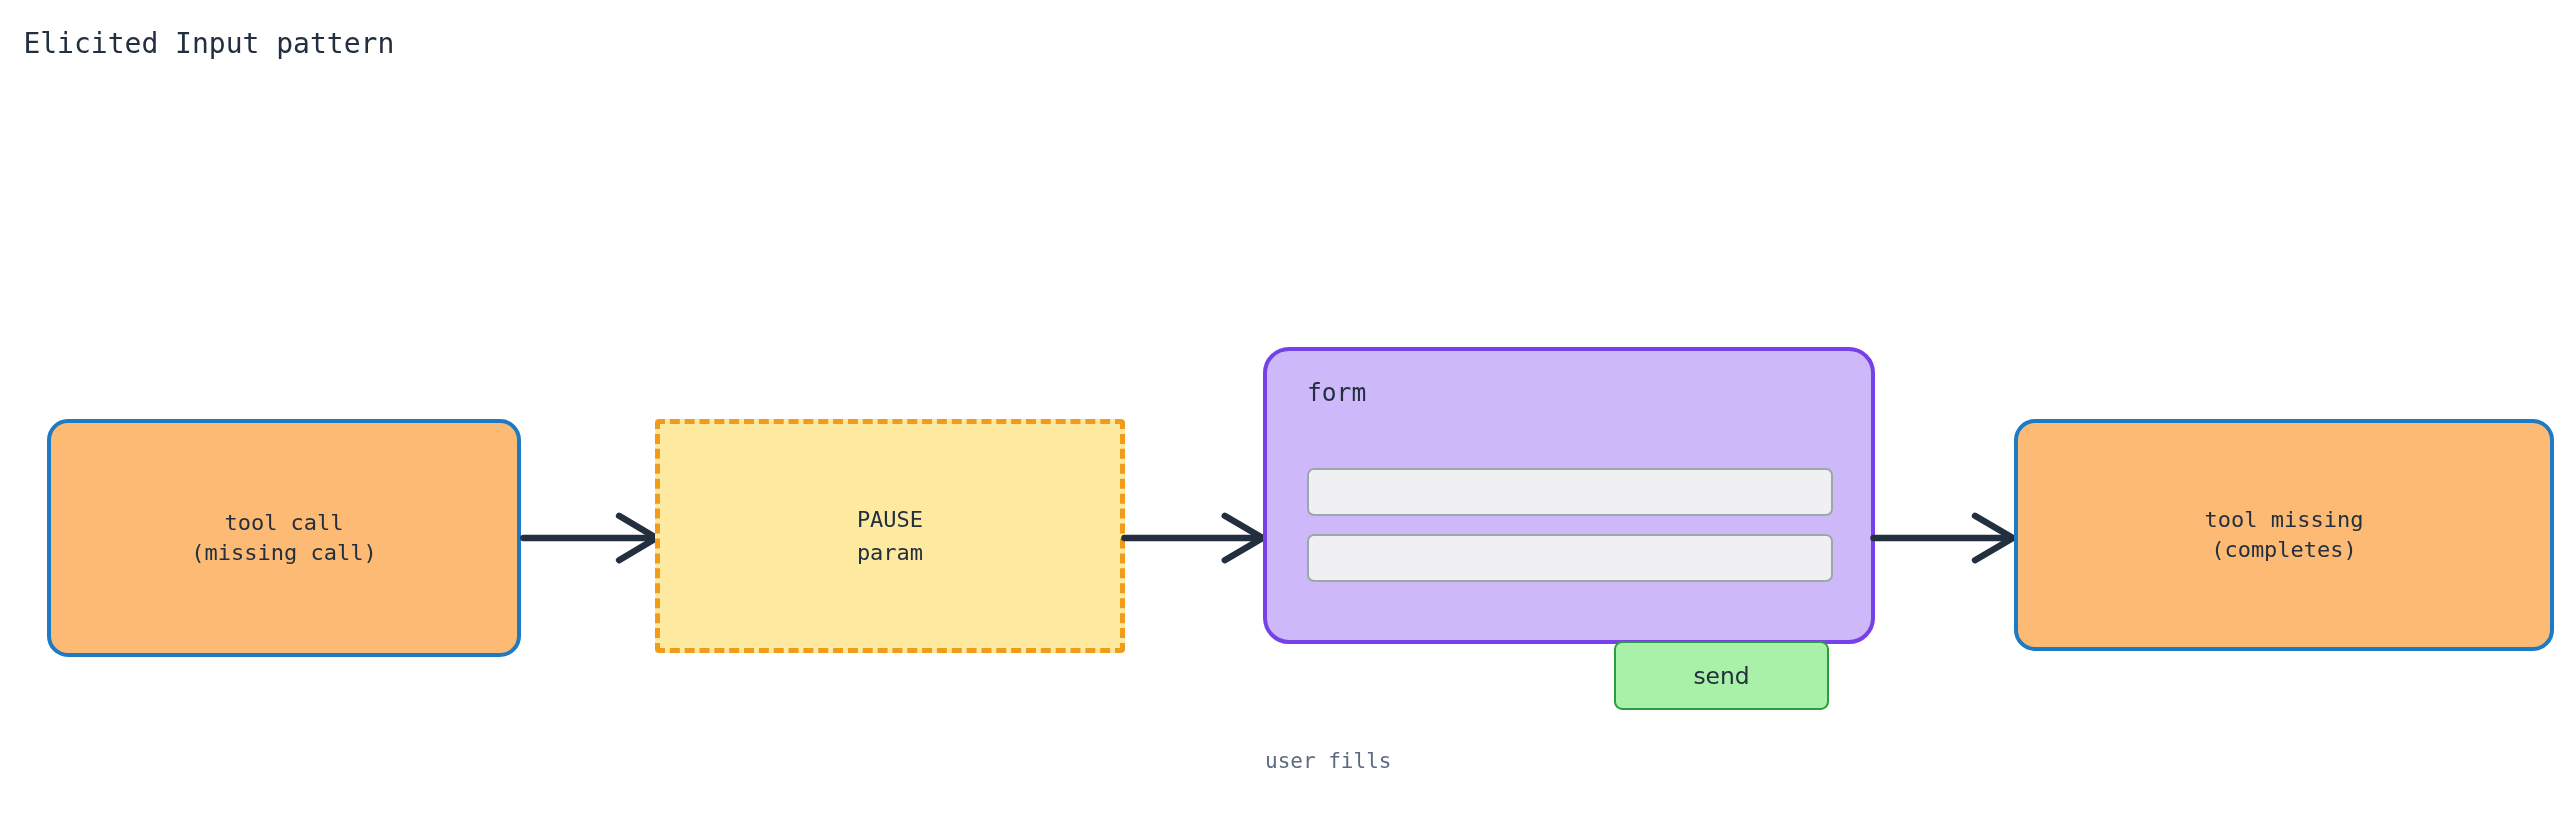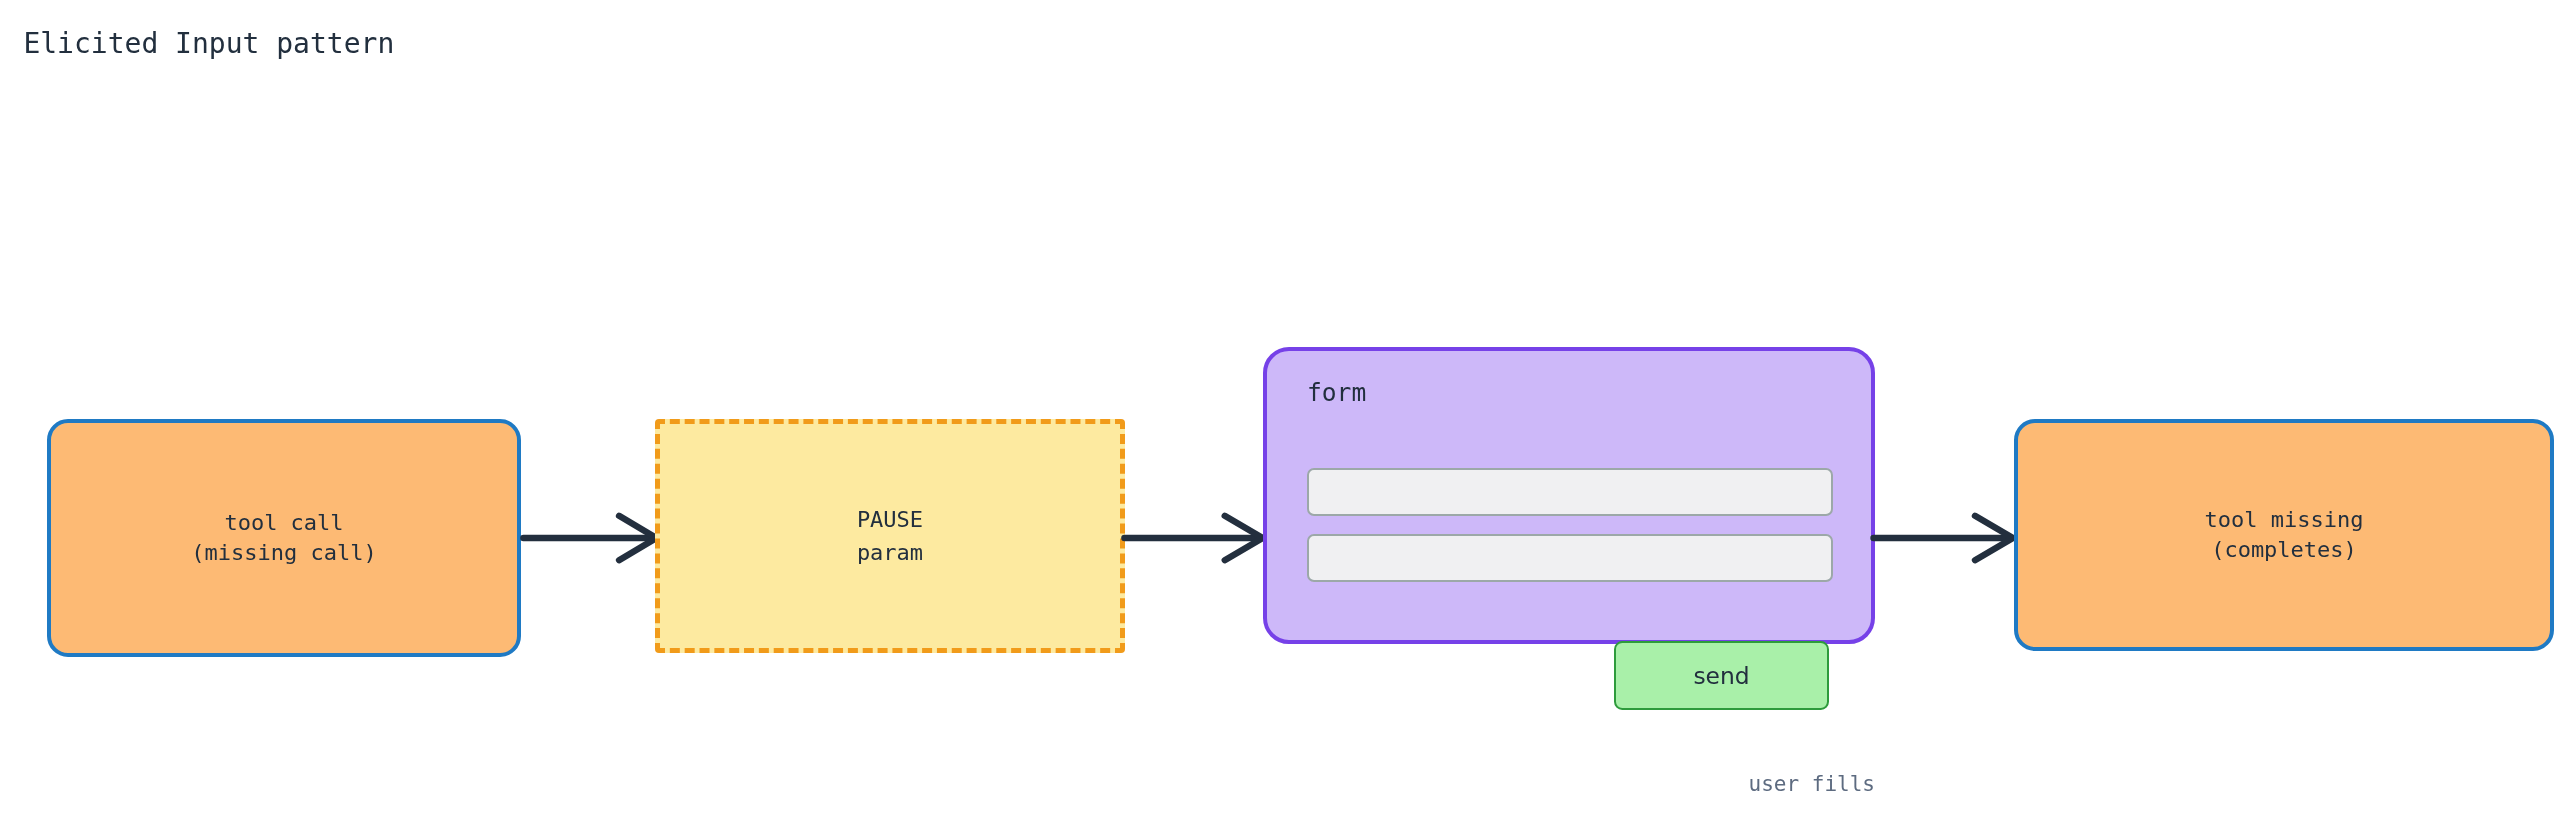--- a/index.html
+++ b/index.html
@@ -118,23 +118,23 @@
     font-size: 23.4px;
     color: #222f3e;
     white-space: pre;
     margin-top: 16px;
   }
 
   
   #form-caption {
     position: absolute;
     left: 1265px;
-    top: 771px;
+    top: 748px;
     width: 610px;
-    text-align: right;
+    text-align: left;
     font-family: "DejaVu Sans Mono", monospace;
     font-size: 21px;
     line-height: 26px;
     color: #5d6b80;
     white-space: pre;
   }
 
   
   .arrow {
     position: absolute;

